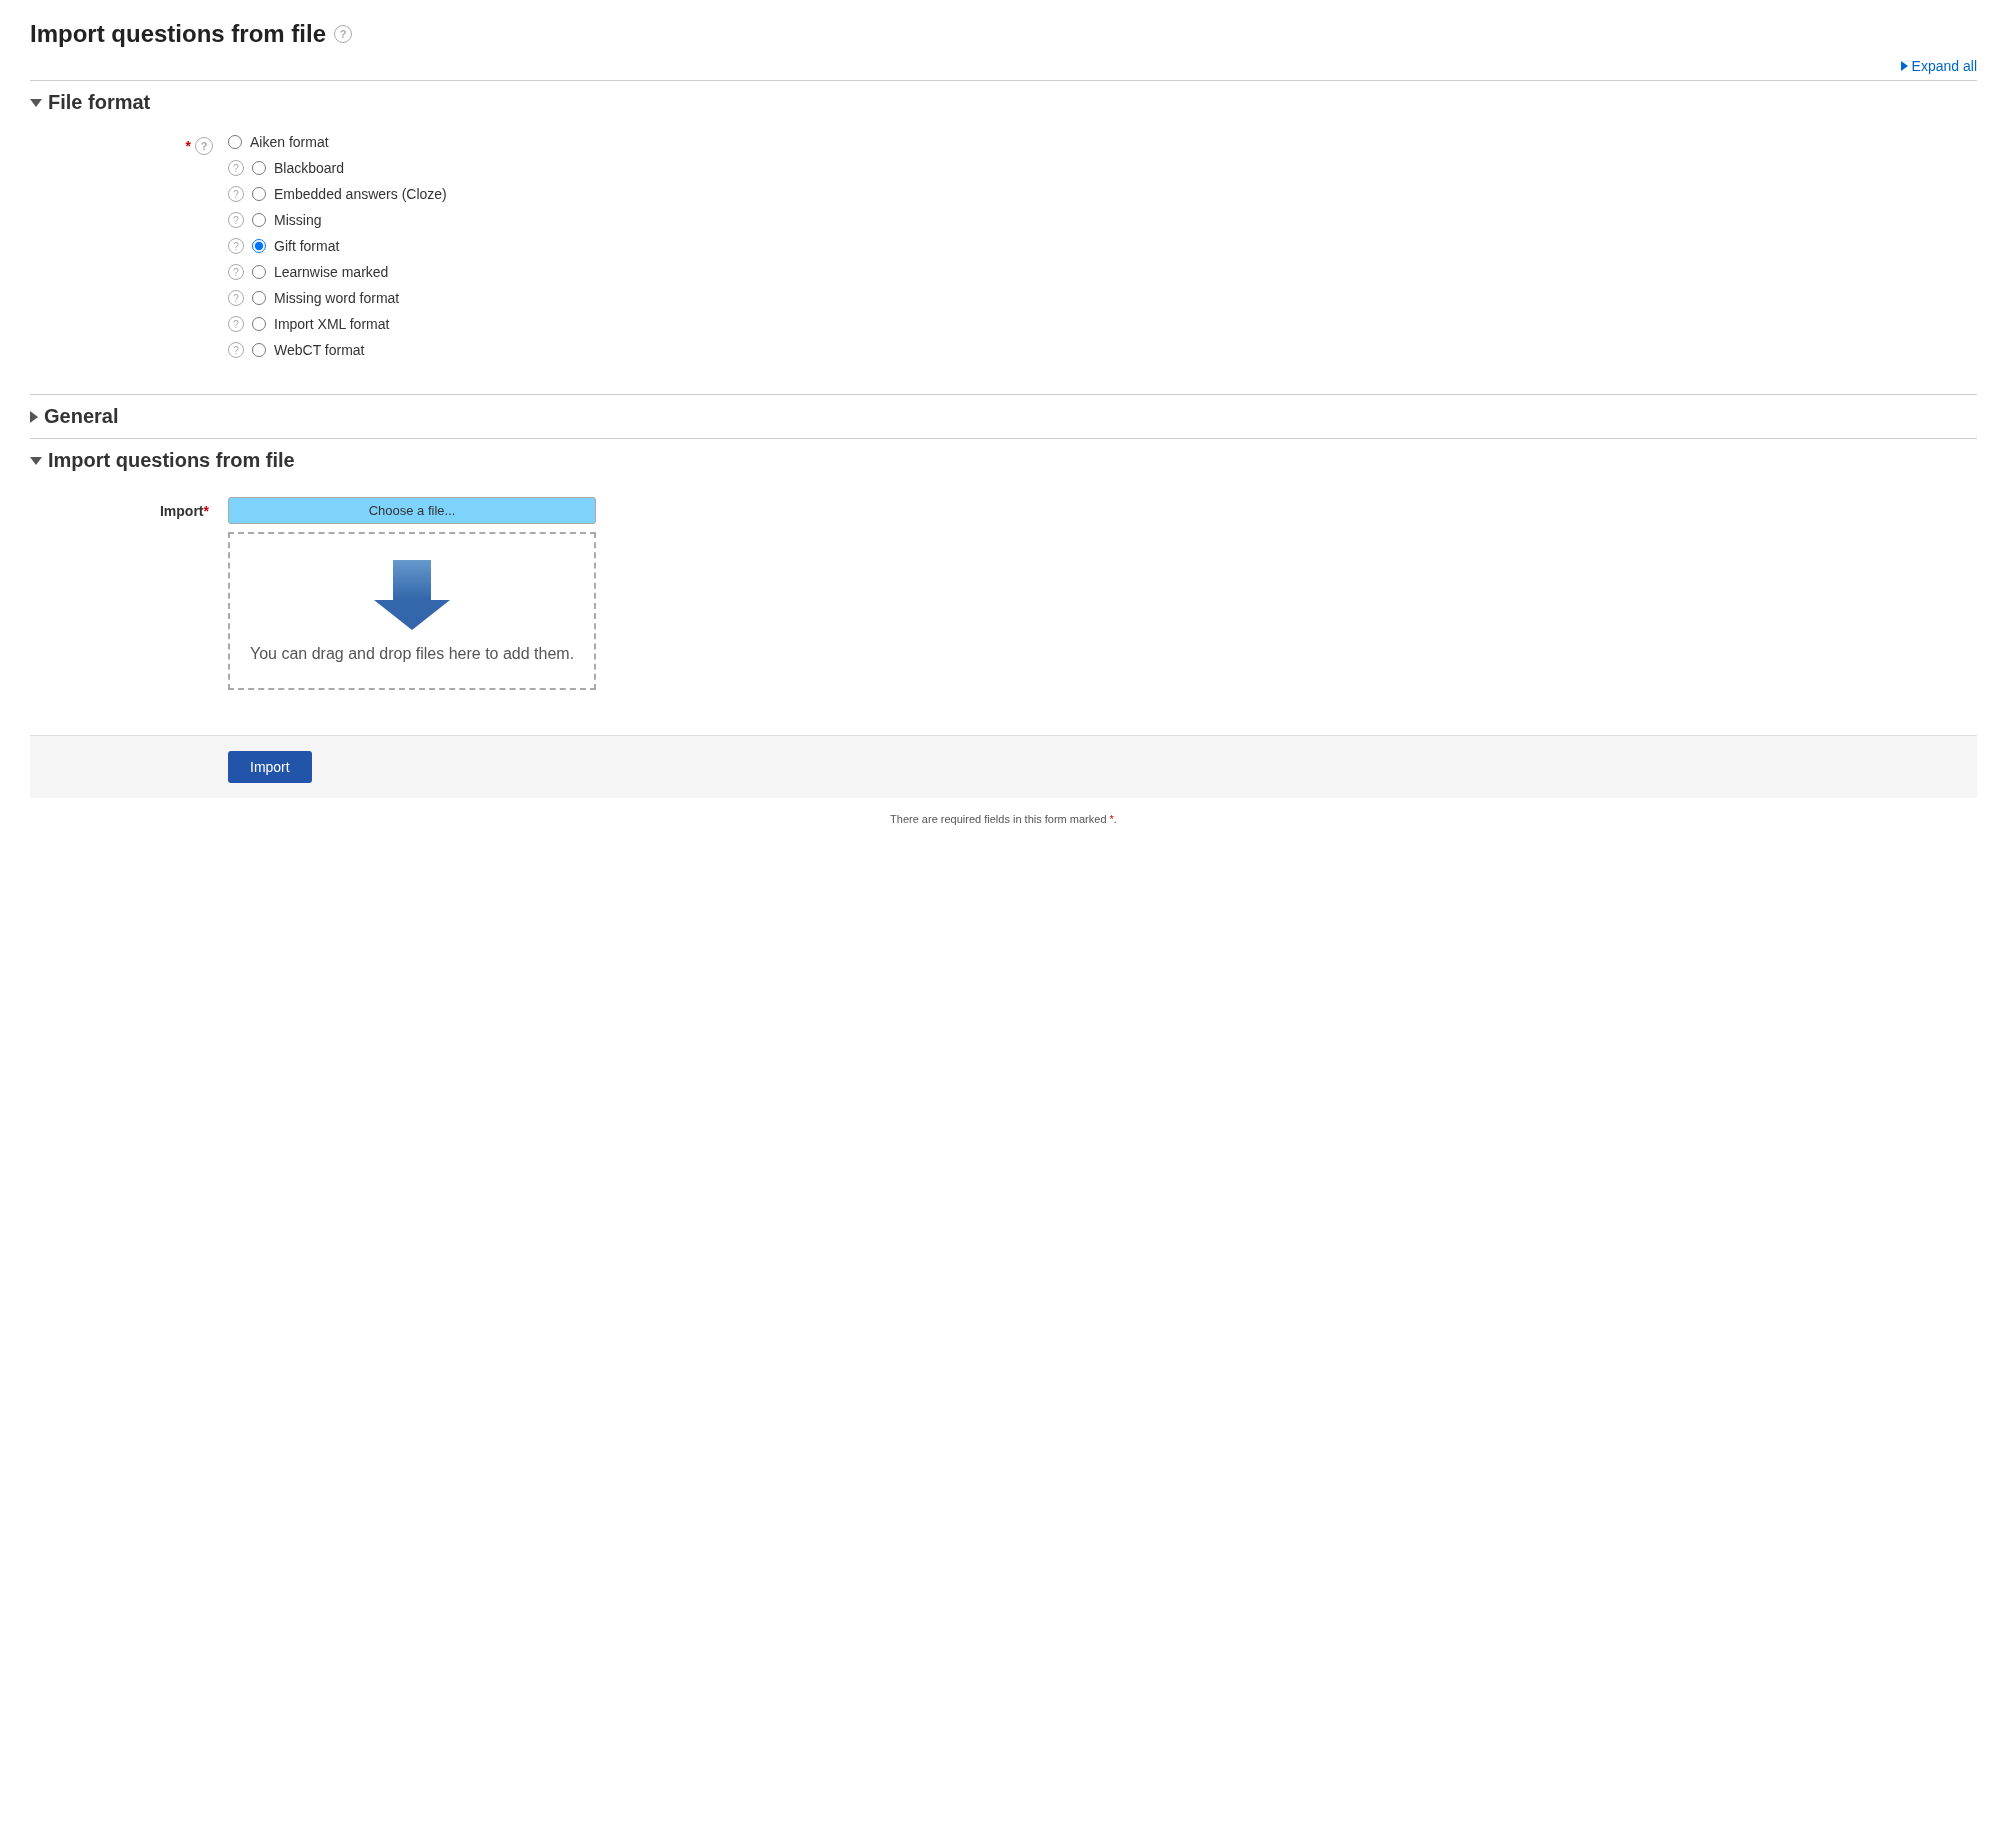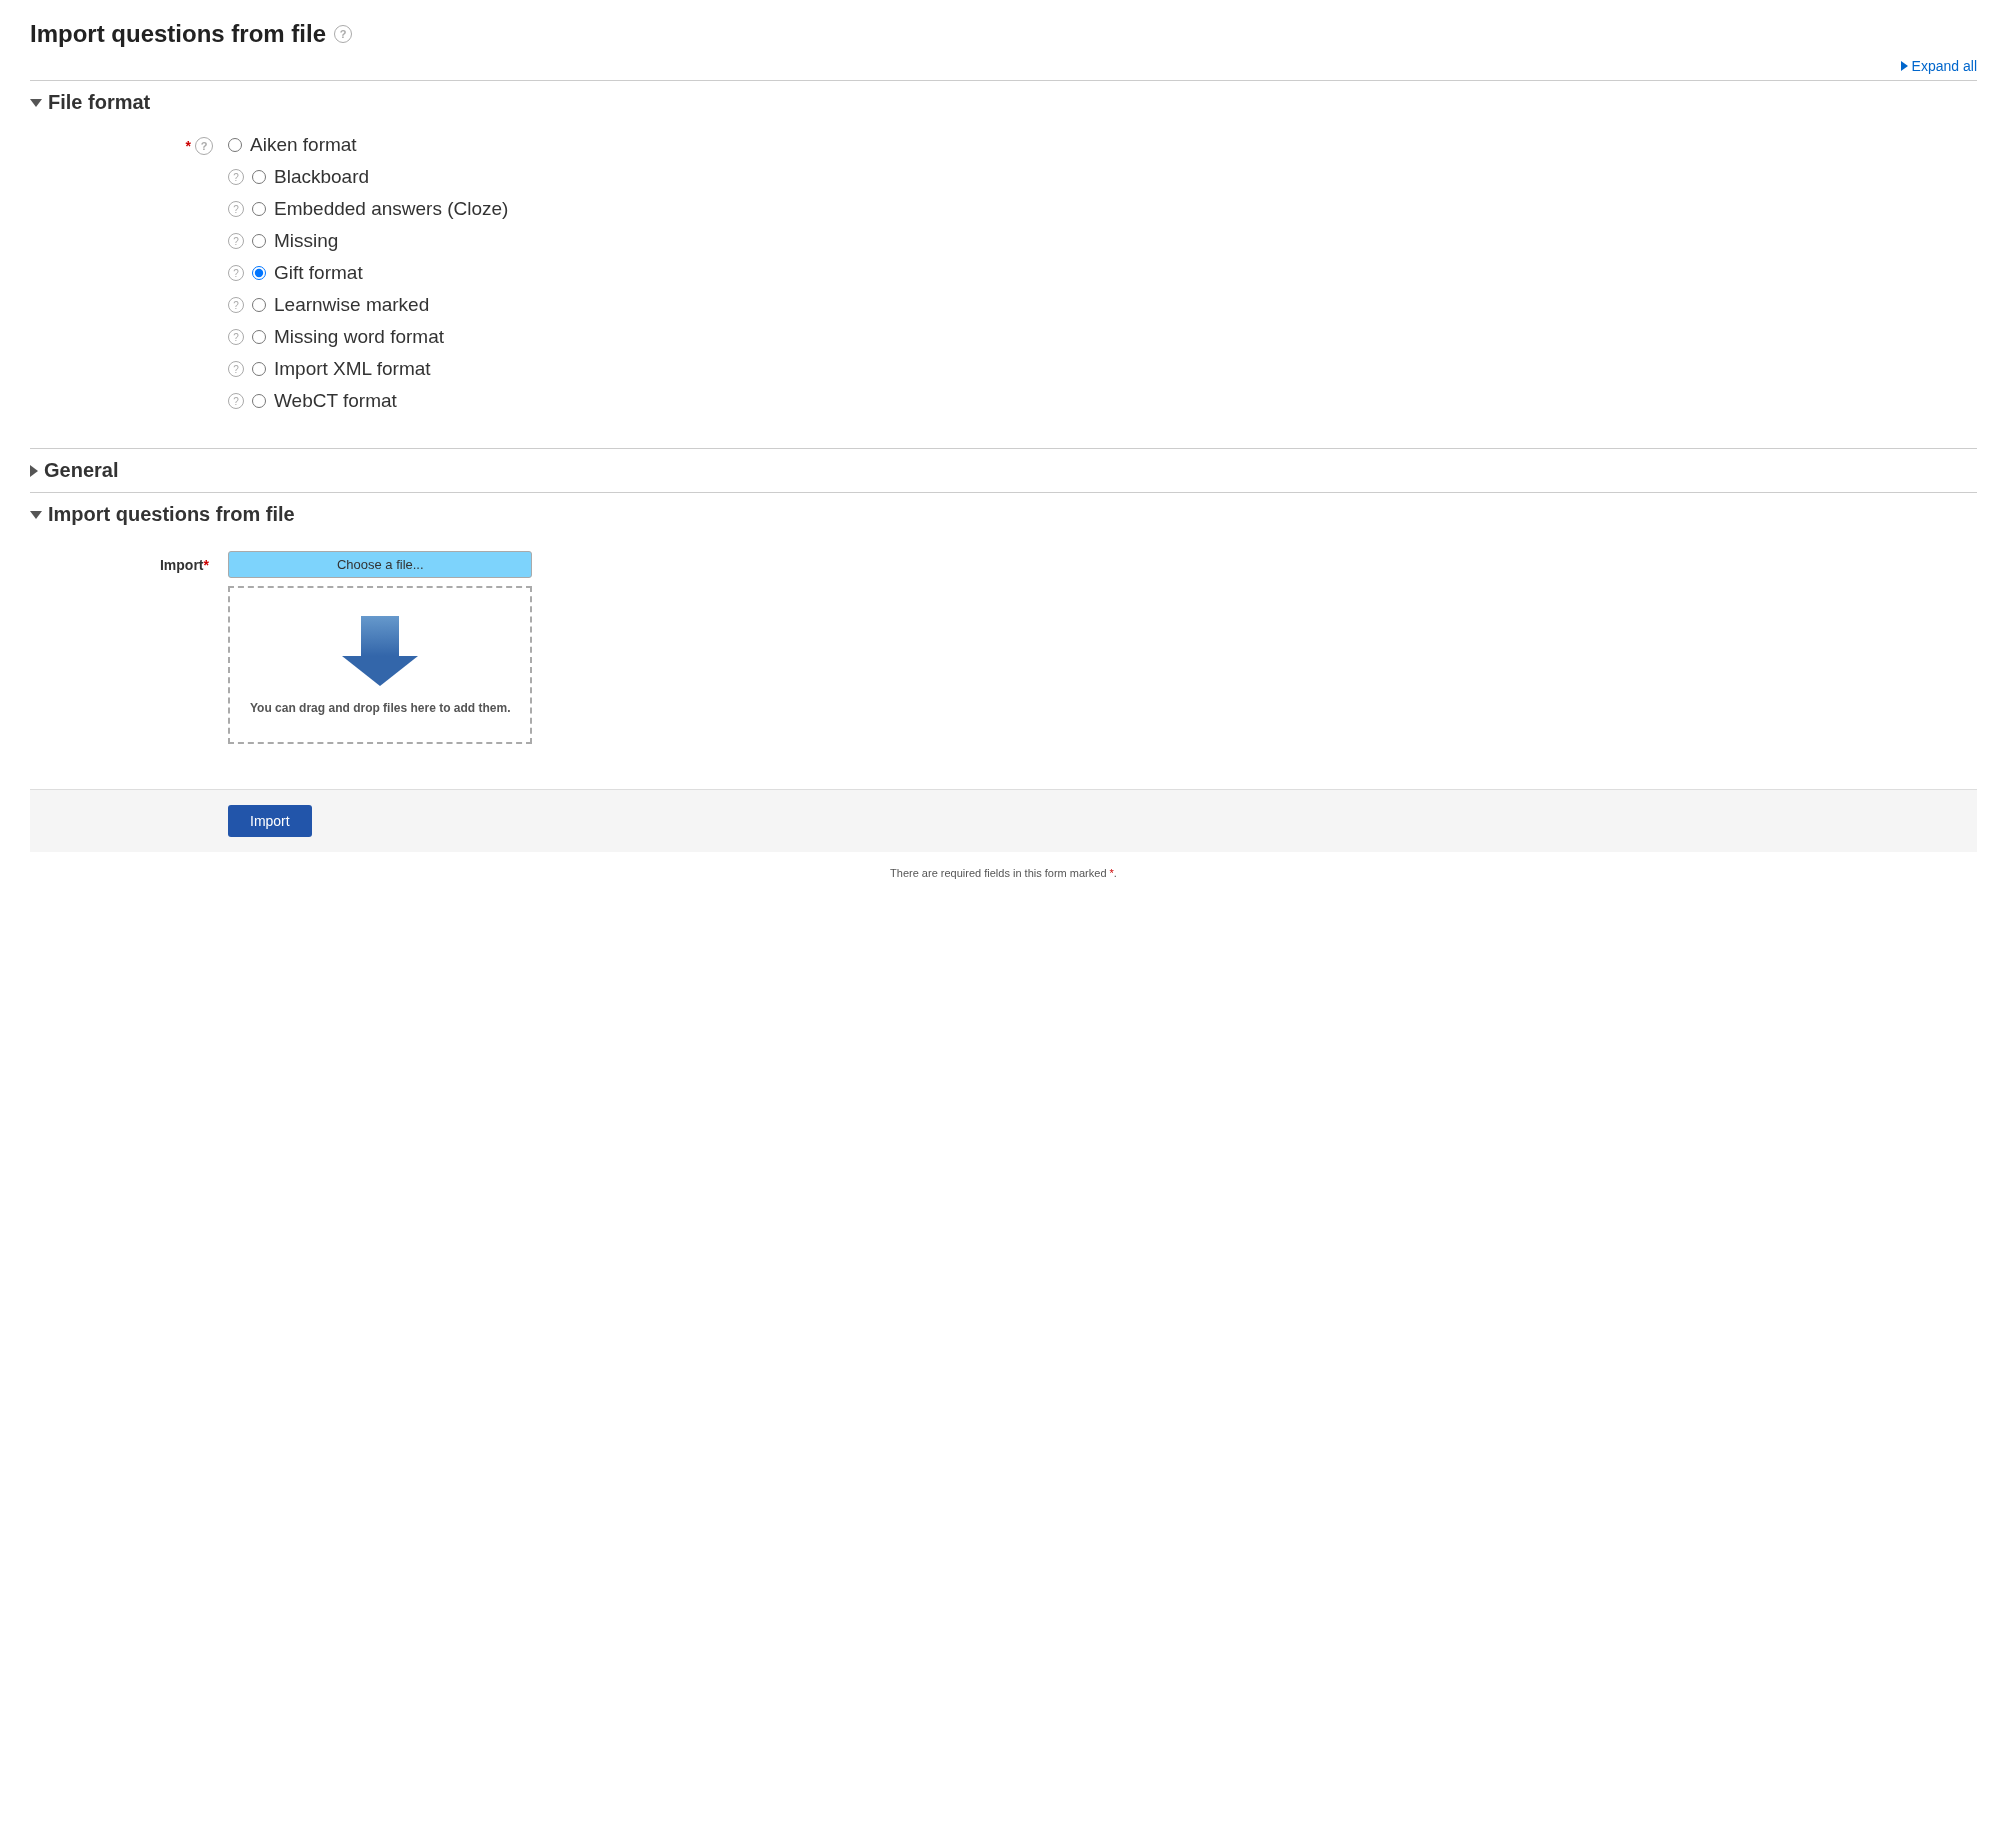--- a/index.html
+++ b/index.html
@@ -122,21 +122,21 @@
       flex-shrink: 0;
     }
     .radio-item input[type="radio"] {
       margin: 0;
       cursor: pointer;
       width: 14px;
       height: 14px;
       flex-shrink: 0;
     }
     .radio-label {
-      font-size: 19px;
+      font-size: 14px;
       color: #333;
       cursor: pointer;
     }
     .radio-options-col {
       flex: 1;
     }
     .section-general .section-header {
       
     }
     .import-section .section-content {
@@ -194,24 +194,23 @@
       position: relative;
     }
     .arrow-head {
       width: 0;
       height: 0;
       border-left: 38px solid transparent;
       border-right: 38px solid transparent;
       border-top: 30px solid #3366aa;
     }
     .drop-text {
-      font-size: 12px;
+      font-size: 16px;
       color: #555;
       text-align: center;
-      font-weight: bold;
     }
     .file-upload-col {
       display: flex;
       flex-direction: column;
     }
     .action-bar {
       background: #f5f5f5;
       border-top: 1px solid #ddd;
       padding: 15px 0 15px 198px;
       margin-top: 15px;

